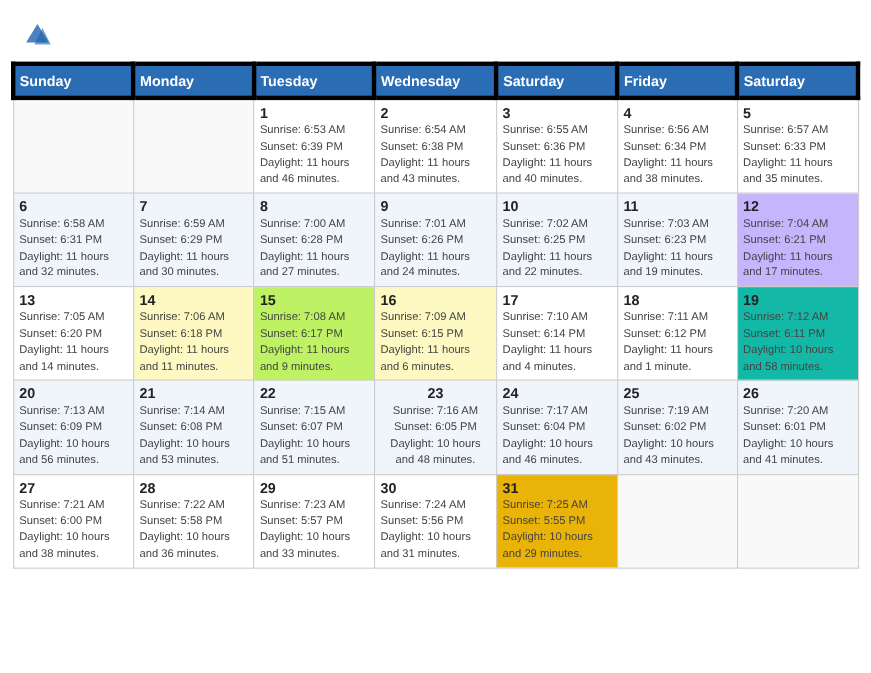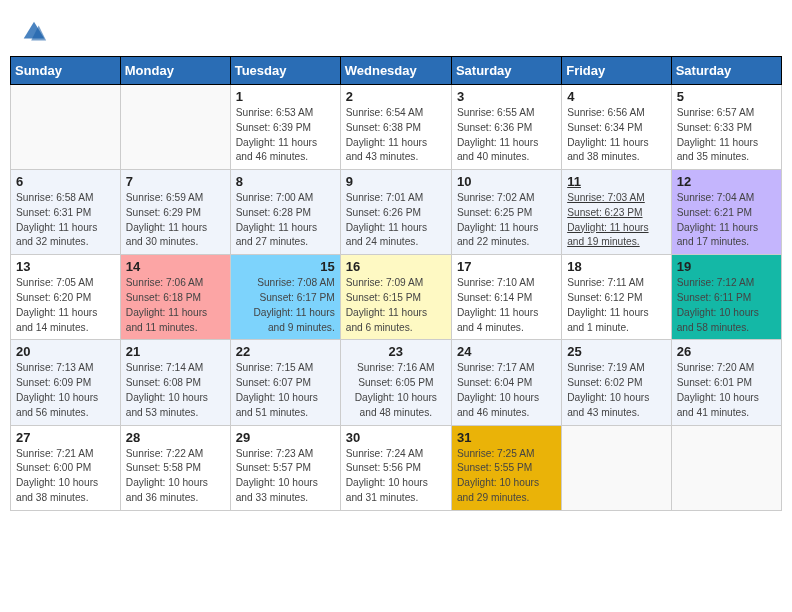--- a/index.html
+++ b/index.html
@@ -58,21 +58,21 @@
       border-collapse: collapse;
       margin-top: 4px;
     }
     .calendar th {
       background: #2a6db5;
       color: #fff;
       padding: 6px 4px;
       font-size: 13px;
       font-weight: bold;
       text-align: left;
-      border: 1px solid #000000;
+      border: 4px solid #000000;
     }
     .calendar td {
       vertical-align: top;
       border: 1px solid #ccc;
       padding: 4px 5px;
       font-size: 10.5px;
       color: #333;
       width: 113px;
       min-height: 90px;
       background: #fff;
@@ -191,47 +191,47 @@
           <div class="day-detail">Sunrise: 7:01 AM
 Sunset: 6:26 PM
 Daylight: 11 hours and 24 minutes.</div>
         </td>
         <td style="background: rgb(240, 244, 251);">
           <span class="day-number">10</span>
           <div class="day-detail">Sunrise: 7:02 AM
 Sunset: 6:25 PM
 Daylight: 11 hours and 22 minutes.</div>
         </td>
-        <td style="background: rgb(240, 244, 251); text-decoration: underline;">
+        <td style="background: rgb(240, 244, 251);">
           <span class="day-number">11</span>
           <div class="day-detail">Sunrise: 7:03 AM
 Sunset: 6:23 PM
 Daylight: 11 hours and 19 minutes.</div>
         </td>
         <td style="background: #c4b5fd;">
           <span class="day-number">12</span>
           <div class="day-detail">Sunrise: 7:04 AM
 Sunset: 6:21 PM
 Daylight: 11 hours and 17 minutes.</div>
         </td>
       </tr>
       <tr>
         <td style="background: rgb(255, 255, 255);">
           <span class="day-number">13</span>
           <div class="day-detail">Sunrise: 7:05 AM
 Sunset: 6:20 PM
 Daylight: 11 hours and 14 minutes.</div>
         </td>
-        <td style="background: #fca5a5; margin-left: 48px;">
+        <td style="background: #fef9c3; margin-left: 48px;">
           <span class="day-number">14</span>
           <div class="day-detail">Sunrise: 7:06 AM
 Sunset: 6:18 PM
 Daylight: 11 hours and 11 minutes.</div>
         </td>
-        <td style="background: #7dd3fc; text-align: right;">
+        <td style="background: #bef264;">
           <span class="day-number">15</span>
           <div class="day-detail">Sunrise: 7:08 AM
 Sunset: 6:17 PM
 Daylight: 11 hours and 9 minutes.</div>
         </td>
         <td style="background: #fef9c3;">
           <span class="day-number">16</span>
           <div class="day-detail">Sunrise: 7:09 AM
 Sunset: 6:15 PM
 Daylight: 11 hours and 6 minutes.</div>

